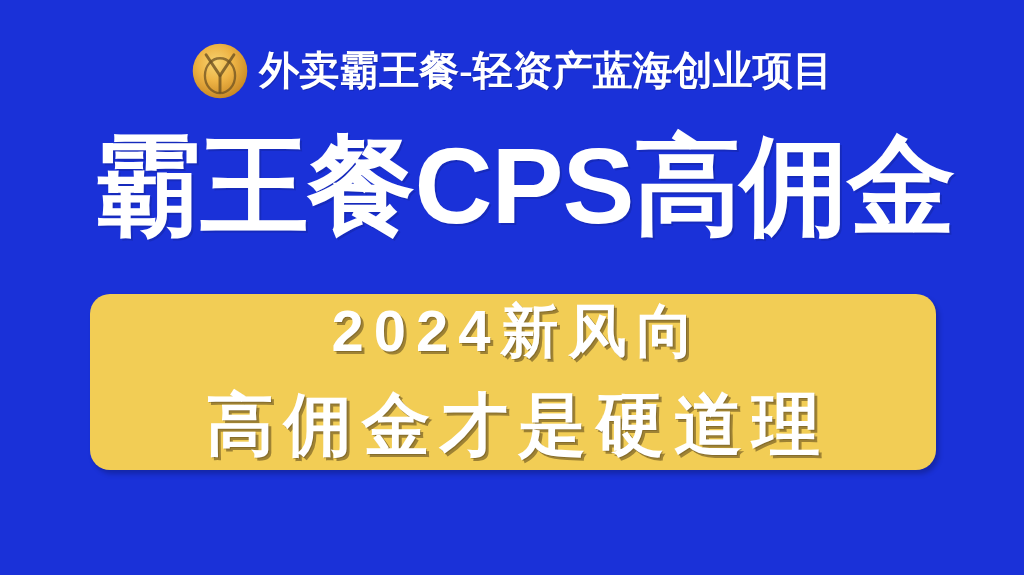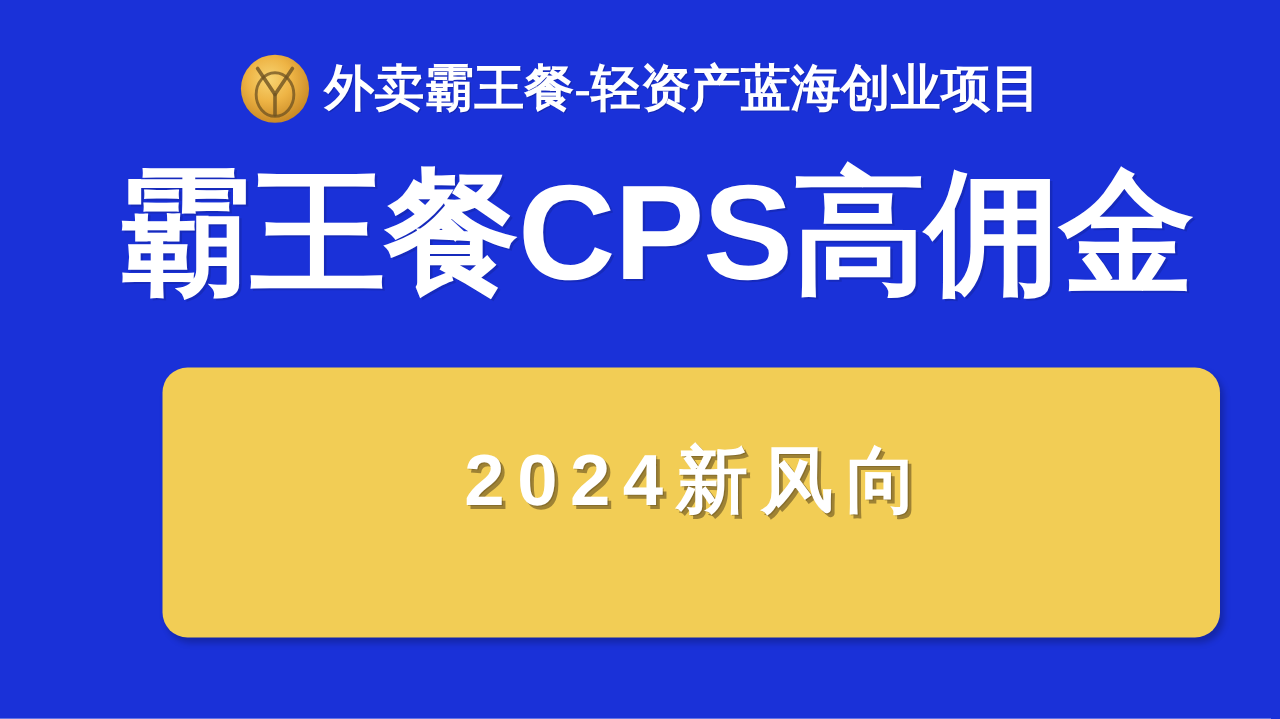--- a/index.html
+++ b/index.html
@@ -69,31 +69,30 @@
     text-shadow: 2px 2px 0 rgba(0,0,0,0.13);
     font-family: "Liberation Sans", "DejaVu Sans", sans-serif;
   }
 
   
   .yellow-panel {
     position: absolute;
     left: 90px;
     top: 294px;
     width: 846px;
-    height: 216px;
+    height: 176px;
     background: #f2cd55;
     border-radius: 20px;
     box-shadow: 3px 4px 5px rgba(0,0,0,0.22);
     display: flex;
     flex-direction: column;
     align-items: center;
     justify-content: center;
     box-sizing: border-box;
     padding-bottom: 4px;
-    margin-left: 40px;
   }
 
   .panel-line {
     color: #ffffff;
     font-weight: 700;
     white-space: nowrap;
     text-align: center;
     font-family: "Liberation Sans", "DejaVu Sans", sans-serif;
     text-shadow:
       3px 3px 0 rgba(90,70,25,0.55),
@@ -136,15 +135,16 @@
       <path d="M50 58 L50 86" fill="none" stroke="#6e5222" stroke-width="5" stroke-linecap="round" opacity="0.8"></path>
     </svg>
 
     <div class="header-subtitle">外卖霸王餐-轻资产蓝海创业项目</div>
   </div>
 
   <div class="headline">霸王餐CPS高佣金</div>
 
   <div class="yellow-panel">
     <div class="panel-line panel-line-1">2024新风向</div>
+    <div class="panel-line panel-line-2">高佣金才是硬道理</div>
   </div>
 
 </div>
 
 </body></html>

